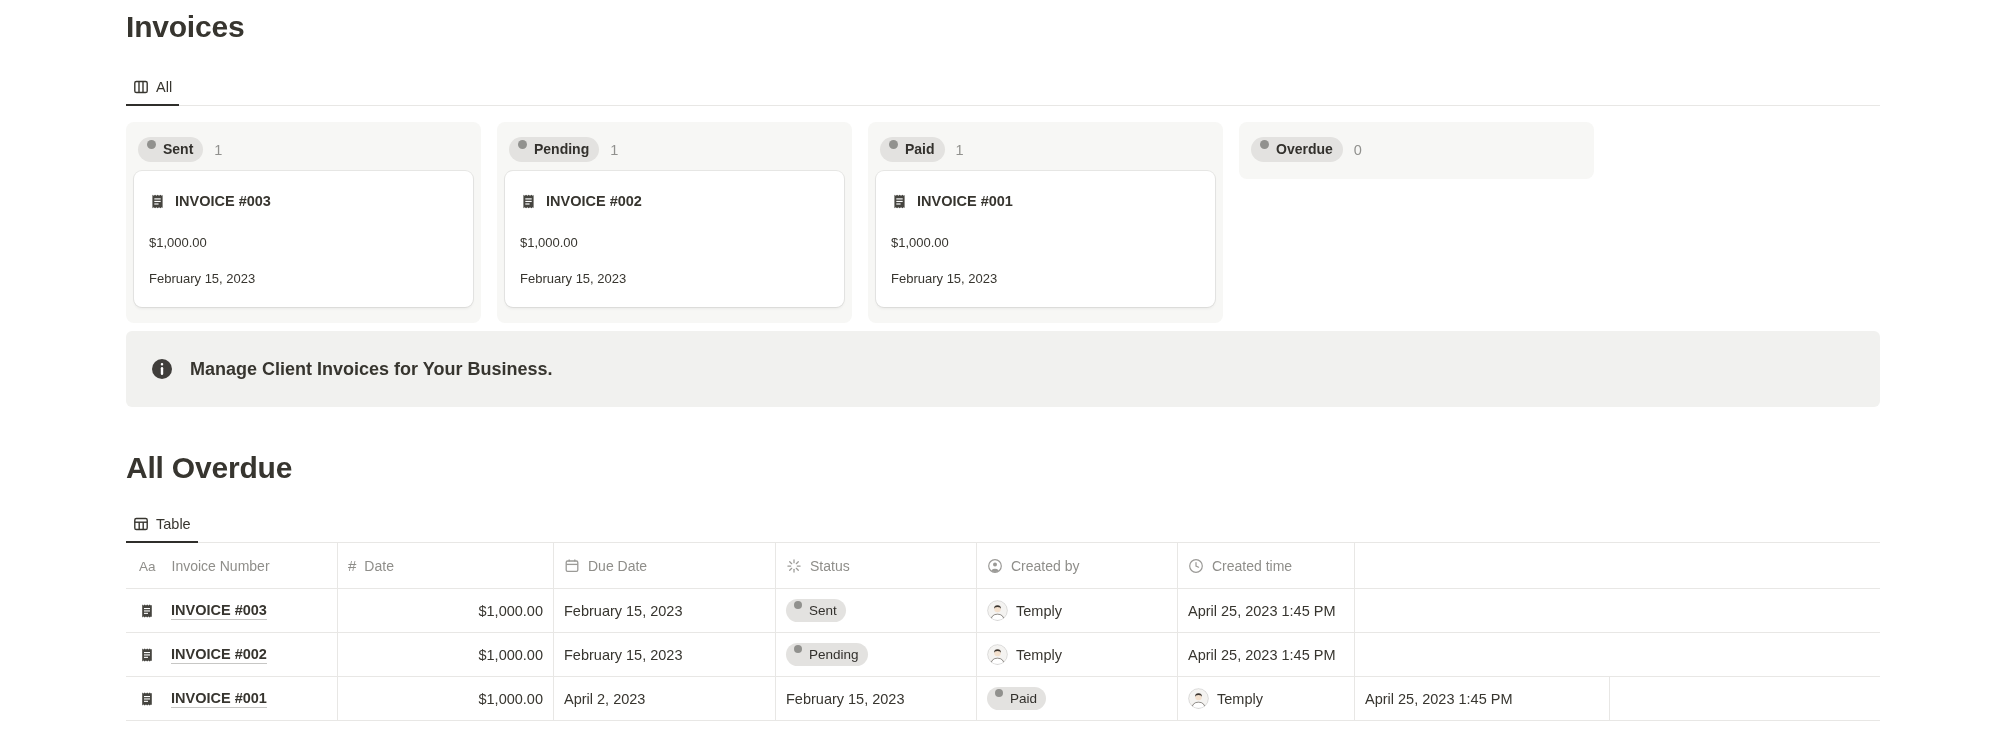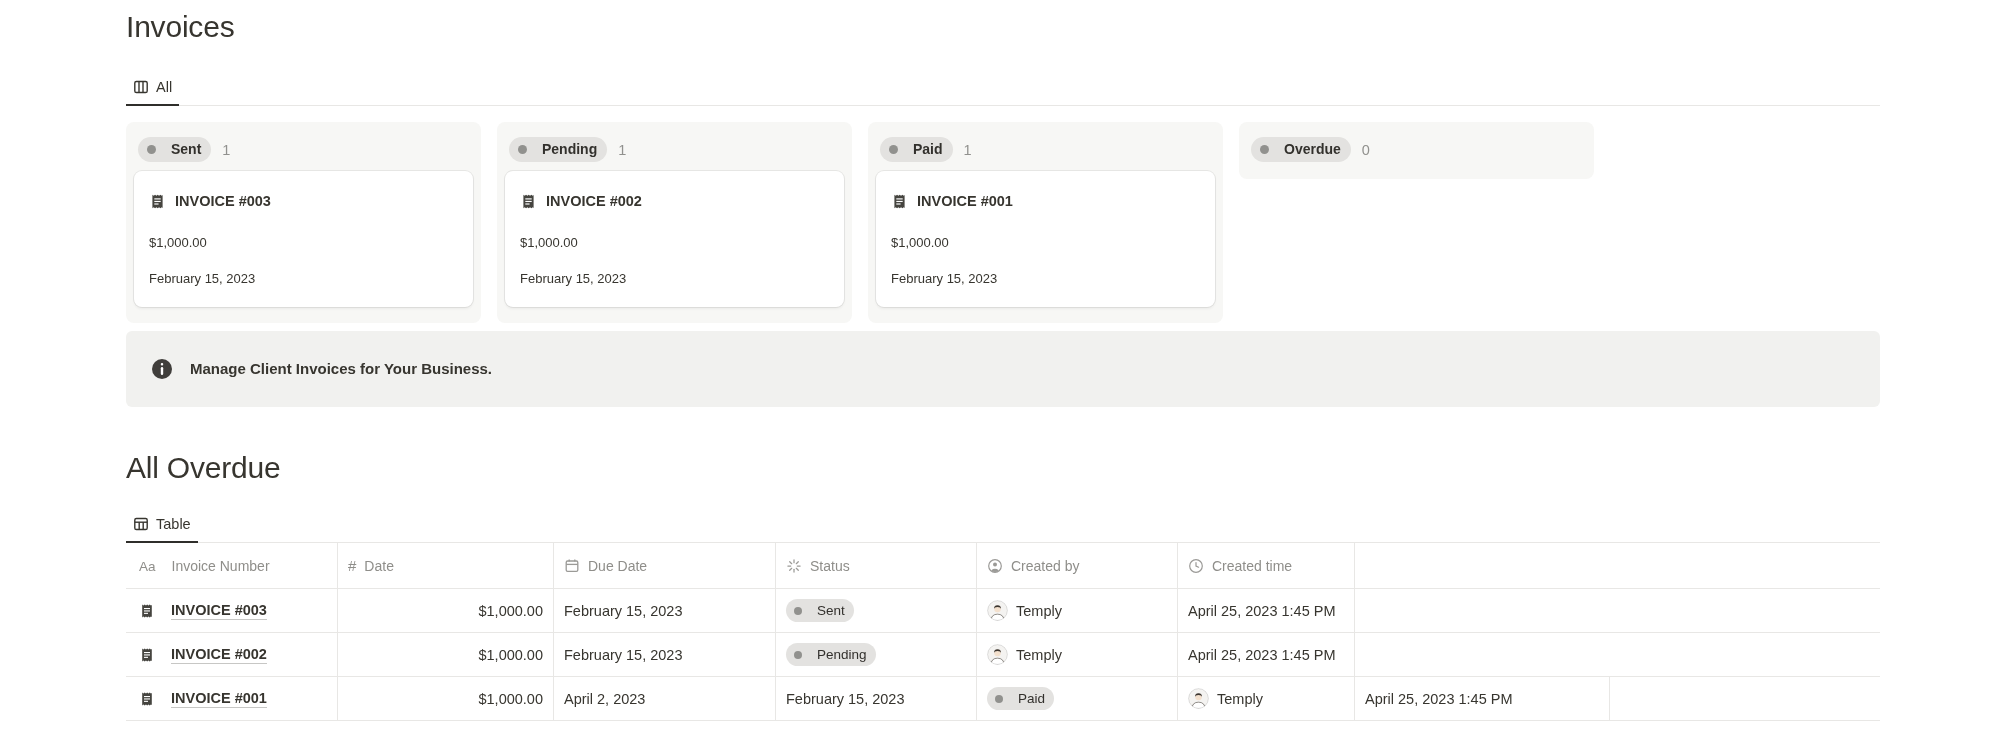--- a/index.html
+++ b/index.html
@@ -3,51 +3,51 @@
 <meta charset="utf-8">
 <style>
   html,body{margin:0;padding:0;background:#fff;}
   body{
     width:1999px;height:755px;overflow:hidden;box-sizing:border-box;
     padding:8px 0 0 126px;
     font-family:"Liberation Sans","DejaVu Sans",sans-serif;
     color:#37352f;-webkit-font-smoothing:antialiased;
   }
   .content{width:1754px;}
-  h1.section-title{font-size:30px;line-height:38px;font-weight:400;margin:0;letter-spacing:-0.2px;color:#37352f;}
+  h1.section-title{font-size:30px;line-height:38px;font-weight:700;margin:0;letter-spacing:-0.2px;color:#37352f;}
   
   .tabs{display:flex;align-items:center;border-bottom:1px solid #e8e7e5;width:1754px;}
   .tabs.first{margin-top:24px;}
   .tabs.second{margin-top:20px;}
   .tab{display:inline-flex;align-items:center;gap:7px;padding:9px 7px;font-size:14.5px;font-weight:500;
        color:#37352f;border-bottom:2px solid #2f2e2b;margin-bottom:-1px;cursor:pointer;}
   .tab .ticon{width:16px;height:16px;color:#37352f;flex:0 0 auto;}
   
   .board{display:flex;gap:16px;margin-top:16px;}
   .bcol{width:355px;background:#f7f7f5;border-radius:8px;height:201px;box-sizing:border-box;}
   .bcol.empty{height:57px;}
   .ghead{display:flex;align-items:center;padding:15px 10px 9px 12px;}
-  .pill{display:inline-flex;align-items:center;gap:15px;background:#e3e2e0;border-radius:14px;color:#32302c;cursor:pointer;}
+  .pill{display:inline-flex;align-items:flex-start;gap:7px;background:#e3e2e0;border-radius:14px;color:#32302c;cursor:pointer;}
   .gpill{padding:3px 10px 3px 9px;font-size:14px;font-weight:600;line-height:19px;}
   .rpill{padding:2px 9px 2px 8px;font-size:13.5px;font-weight:500;line-height:19px;}
   .dot{width:9px;height:9px;border-radius:50%;background:#91918e;flex:0 0 auto;}
   .rpill .dot{width:8px;height:8px;}
   .gcount{margin-left:11px;font-size:14.5px;color:#91918e;}
   .card{margin:0 8px;background:#fff;border-radius:8px;cursor:pointer;
         box-shadow:0 0 0 1px rgba(15,15,15,0.07),0 2px 3px rgba(15,15,15,0.05);
         padding:20px 15px;box-sizing:border-box;}
   .card-title{display:flex;align-items:center;gap:9px;font-size:14.5px;line-height:20px;font-weight:600;margin-bottom:24px;}
   .card-title .ricon{width:17px;height:17px;color:#45443f;flex:0 0 auto;}
   .prop{font-size:13px;line-height:16px;color:#37352f;}
   .prop + .prop{margin-top:20px;}
   
   .callout{margin-top:8px;width:1754px;box-sizing:border-box;background:#f1f1ef;border-radius:6px;
            padding:26px 25px;display:flex;align-items:center;gap:17px;}
   .callout svg{width:22px;height:22px;flex:0 0 aupx;}
-  .callout-text{font-size:15px;line-height:24px;font-weight:700;color:#37352f;}
+  .callout-text{font-size:18px;line-height:24px;font-weight:700;color:#37352f;}
   
   h1.second-title{margin-top:42px;}
   
   .trow{display:grid;grid-template-columns:212px 216px 222px 201px 201px 177px 255px 1fr;
         width:1754px;box-sizing:border-box;border-bottom:1px solid #e8e7e5;}
   .tcell{display:flex;align-items:center;gap:8px;padding:0 10px;border-right:1px solid #e8e7e5;
          overflow:hidden;white-space:nowrap;box-sizing:border-box;cursor:pointer;}
   .tcell:last-child{border-right:none;cursor:default;}
   .tcell.cfirst{padding-left:13px;gap:16px;}
   .thead .tcell{height:45px;color:#8f8e8a;font-size:14px;font-weight:400;}

